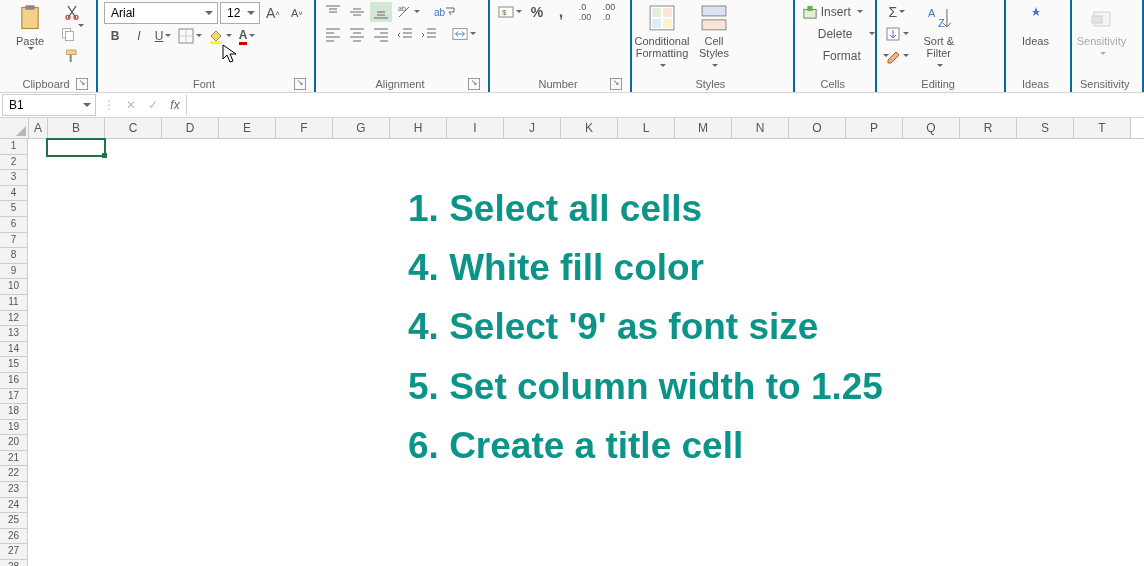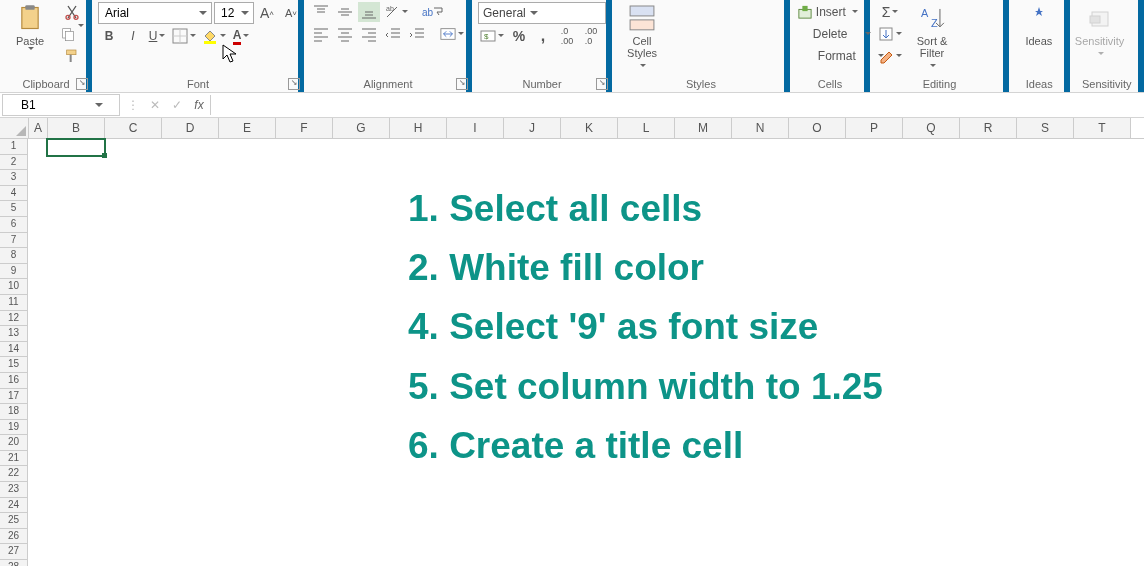--- a/index.html
+++ b/index.html
@@ -1,32 +1,32 @@
 <!DOCTYPE html>
 <html><head>
 <meta charset="utf-8">
 <style>
 html,body{margin:0;padding:0;font-family:"Segoe UI",Arial,sans-serif;font-size:12px;color:#444;background:#fff;overflow:hidden}
 .ribbon{display:flex;border-bottom:1px solid #d4d4d4;background:#fafafa;height:92px}
-.group{display:flex;flex-direction:column;justify-content:flex-end;border-right:6px solid #0369a1;padding:2px 0 0 6px}
+.group{display:flex;flex-direction:column;justify-content:flex-end;border-right:2px solid #0369a1;padding:2px 10px 0 6px}
 .group-body{flex:1;display:flex;align-items:flex-start;gap:4px}
 .group-label{text-align:center;font-size:11px;color:#666;padding:2px 0;position:relative}
 .group-label .dlg{position:absolute;right:-2px;top:2px;width:10px;height:10px;border:1px solid #999;font-size:8px;line-height:8px;color:#666}
 .vcol{display:flex;flex-direction:column;gap:2px}
 .hrow{display:flex;align-items:center;gap:2px}
 .btn{display:flex;align-items:center;justify-content:center;min-width:18px;height:20px;padding:0 2px;cursor:pointer;color:#555}
 .big{flex-direction:column;width:44px;height:66px;font-size:11px;gap:3px;justify-content:flex-start;padding-top:2px;text-align:center;line-height:1.1}
 .big svg{width:28px;height:28px}
 .sel{border:1px solid #ababab;background:#fff;height:20px;display:flex;align-items:center;padding:0 4px;font-size:12px}
 .sel input{border:0;outline:0;font-size:12px;width:100%;font-family:inherit}
 .drop::after{content:"";border:4px solid transparent;border-top-color:#666;margin-left:4px;margin-top:3px}
 .small-drop::after{content:"";border:3px solid transparent;border-top-color:#666;margin-left:2px;margin-top:2px}
 .icon{width:16px;height:16px}
 .formula-bar{display:flex;align-items:center;border-bottom:1px solid #d4d4d4;height:24px;background:#fff}
-.namebox{width:84px;border:1px solid #ccc;height:20px;margin:0 2px;display:flex;align-items:center;padding:0 16px;background:#fff}
+.namebox{width:84px;border:1px solid #ccc;height:20px;margin:0 2px;display:flex;align-items:center;padding:0 4px;background:#fff}
 .namebox input{border:0;outline:0;width:100%;font-size:12px}
 .fbtn{width:22px;text-align:center;color:#bbb;cursor:pointer}
 .fx{font-style:italic;color:#666}
 .finput{flex:1;border-left:1px solid #ccc;height:20px;padding:0 6px}
 .grid{position:relative;background:#fff}
 .col-hdrs{display:flex;height:20px;border-bottom:1px solid #ccc}
 .corner{width:28px;border-right:1px solid #ccc;background:#f3f3f3;position:relative}
 .corner::after{content:"";position:absolute;right:2px;bottom:2px;border:5px solid transparent;border-right-color:#b7b7b7;border-bottom-color:#b7b7b7}
 .ch{border-right:1px solid #ccc;background:#f3f3f3;text-align:center;line-height:20px;color:#555;font-size:12px}
 .ch:first-of-type{width:18px}
@@ -182,41 +182,48 @@
               <path d="M4 7h10M7 4l-3 3 3 3M11 4l3 3-3 3" stroke="#4472c4" fill="none"></path>
             </svg>
           </div>
       </div>
     </div>
     <div class="group-label"><span>Alignment</span><span class="dlg">↘</span></div>
   </div>
 
   <div class="group" style="width:130px">
     <div class="group-body vcol" style="width:100%">
-      <div class="sel drop" style="width:118px">
-          <span>General</span>
-        </div>
       <div class="hrow">
         <div class="btn small-drop">
             <svg class="icon" viewBox="0 0 16 16">
               <rect x="1" y="3" width="14" height="10" fill="#fff" stroke="#888"></rect>
               <text x="4" y="11" font-size="8" fill="#548235">$</text>
             </svg>
           </div>
         <div class="btn" style="font-size:14px;font-weight:700">%</div>
         <div class="btn" style="font-size:16px;font-weight:700">,</div>
         <div class="btn" style="font-size:9px">.0<br>.00</div>
         <div class="btn" style="font-size:9px">.00<br>.0</div>
       </div>
     </div>
     <div class="group-label"><span>Number</span><span class="dlg">↘</span></div>
   </div>
 
   <div class="group" style="width:170px">
     <div class="group-body">
+      <div class="btn big small-drop">
+        <svg viewBox="0 0 28 28">
+            <rect x="2" y="2" width="24" height="24" fill="#fff" stroke="#888"></rect>
+            <rect x="4" y="4" width="9" height="9" fill="#e2efda"></rect>
+            <rect x="15" y="4" width="9" height="9" fill="#fce4d6"></rect>
+            <rect x="4" y="15" width="9" height="9" fill="#ddebf7"></rect>
+            <rect x="15" y="15" width="9" height="9" fill="#fff2cc"></rect>
+          </svg>
+        <span>Conditional Formatting</span>
+      </div>
       <div class="btn big small-drop">
         <svg viewBox="0 0 28 28">
             <rect x="2" y="2" width="24" height="10" fill="#d9e1f2" stroke="#888"></rect>
             <rect x="2" y="16" width="24" height="10" fill="#fce4d6" stroke="#888"></rect>
           </svg>
         <span>Cell Styles</span>
       </div>
     </div>
     <div class="group-label"><span>Styles</span></div>
   </div>
@@ -373,20 +380,20 @@
         <div class="rh">24</div>
         <div class="rh">25</div>
         <div class="rh">26</div>
         <div class="rh">27</div>
         <div class="rh">28</div>
       </div>
     <div class="cells">
       <div class="sel-cell" style="left:18px;top:-1px;width:56px;height:15px"></div>
       <div class="overlay">
         <div>1. Select all cells</div>
-        <div>2. White fill color</div>
+        <div>4. White fill color</div>
         <div>4. Select '9' as font size</div>
         <div>5. Set column width to 1.25</div>
         <div>6. Create a title cell</div>
       </div>
     </div>
   </div>
 </div>
 
 </body></html>

